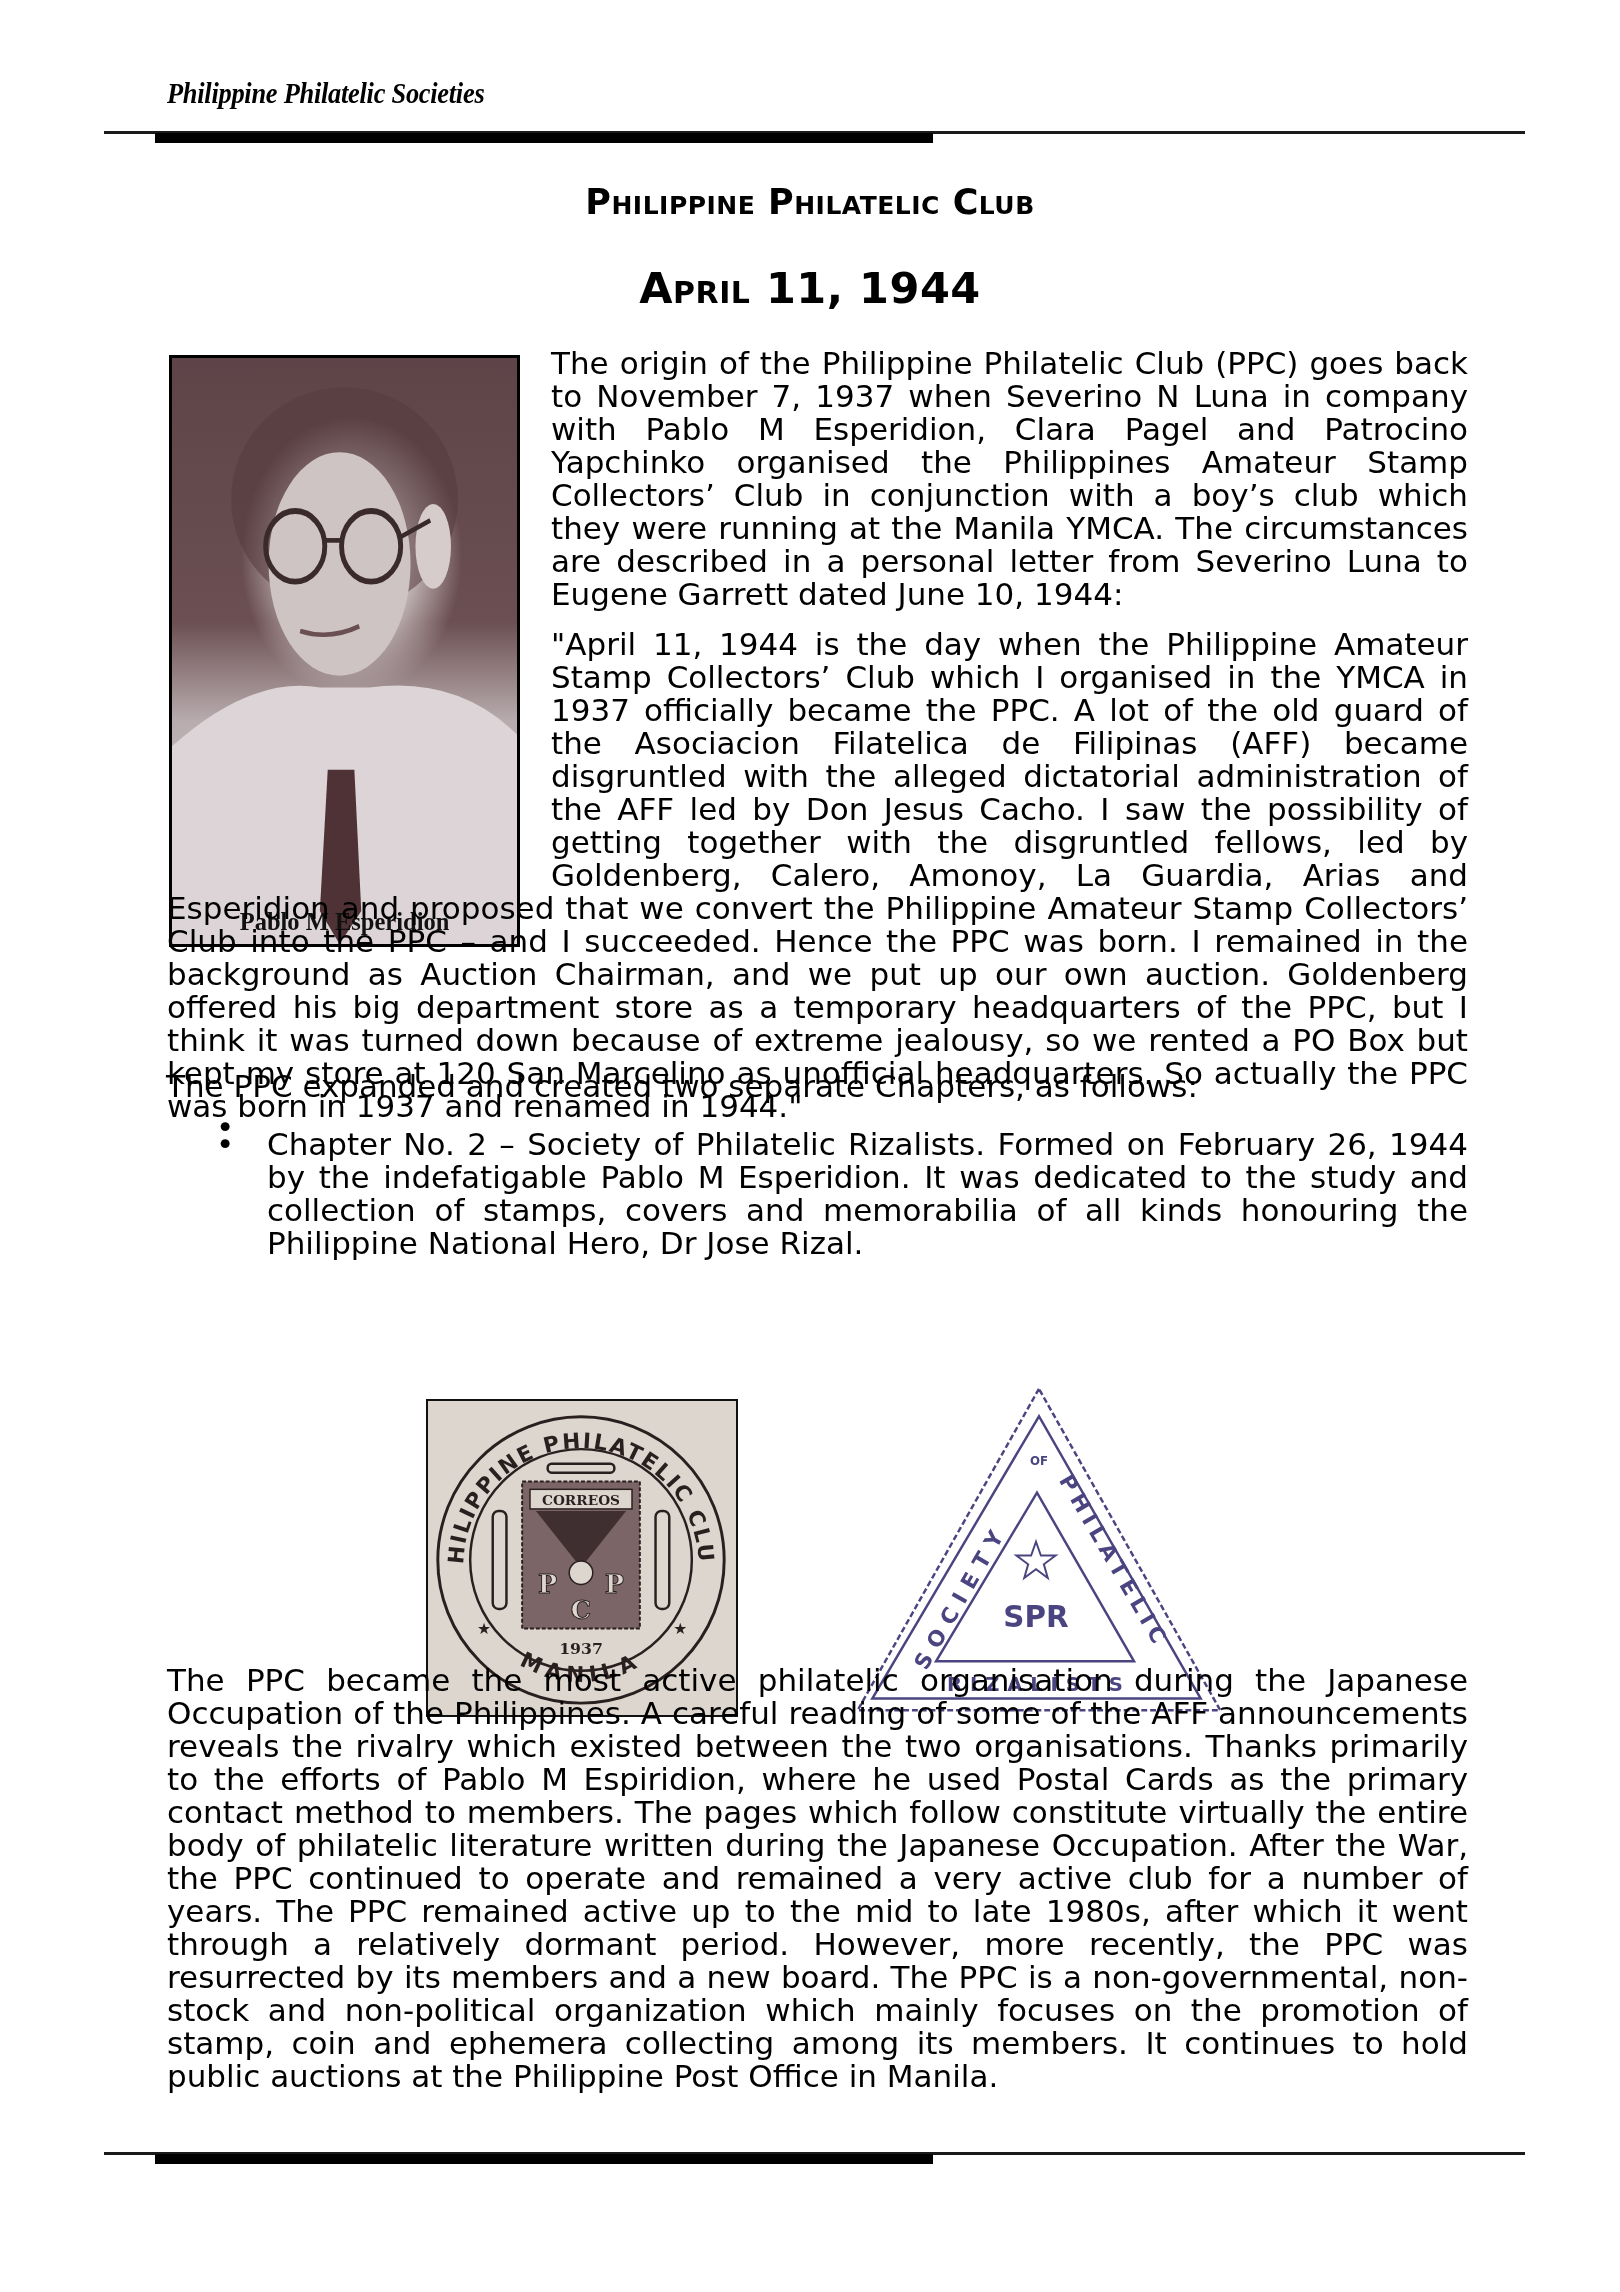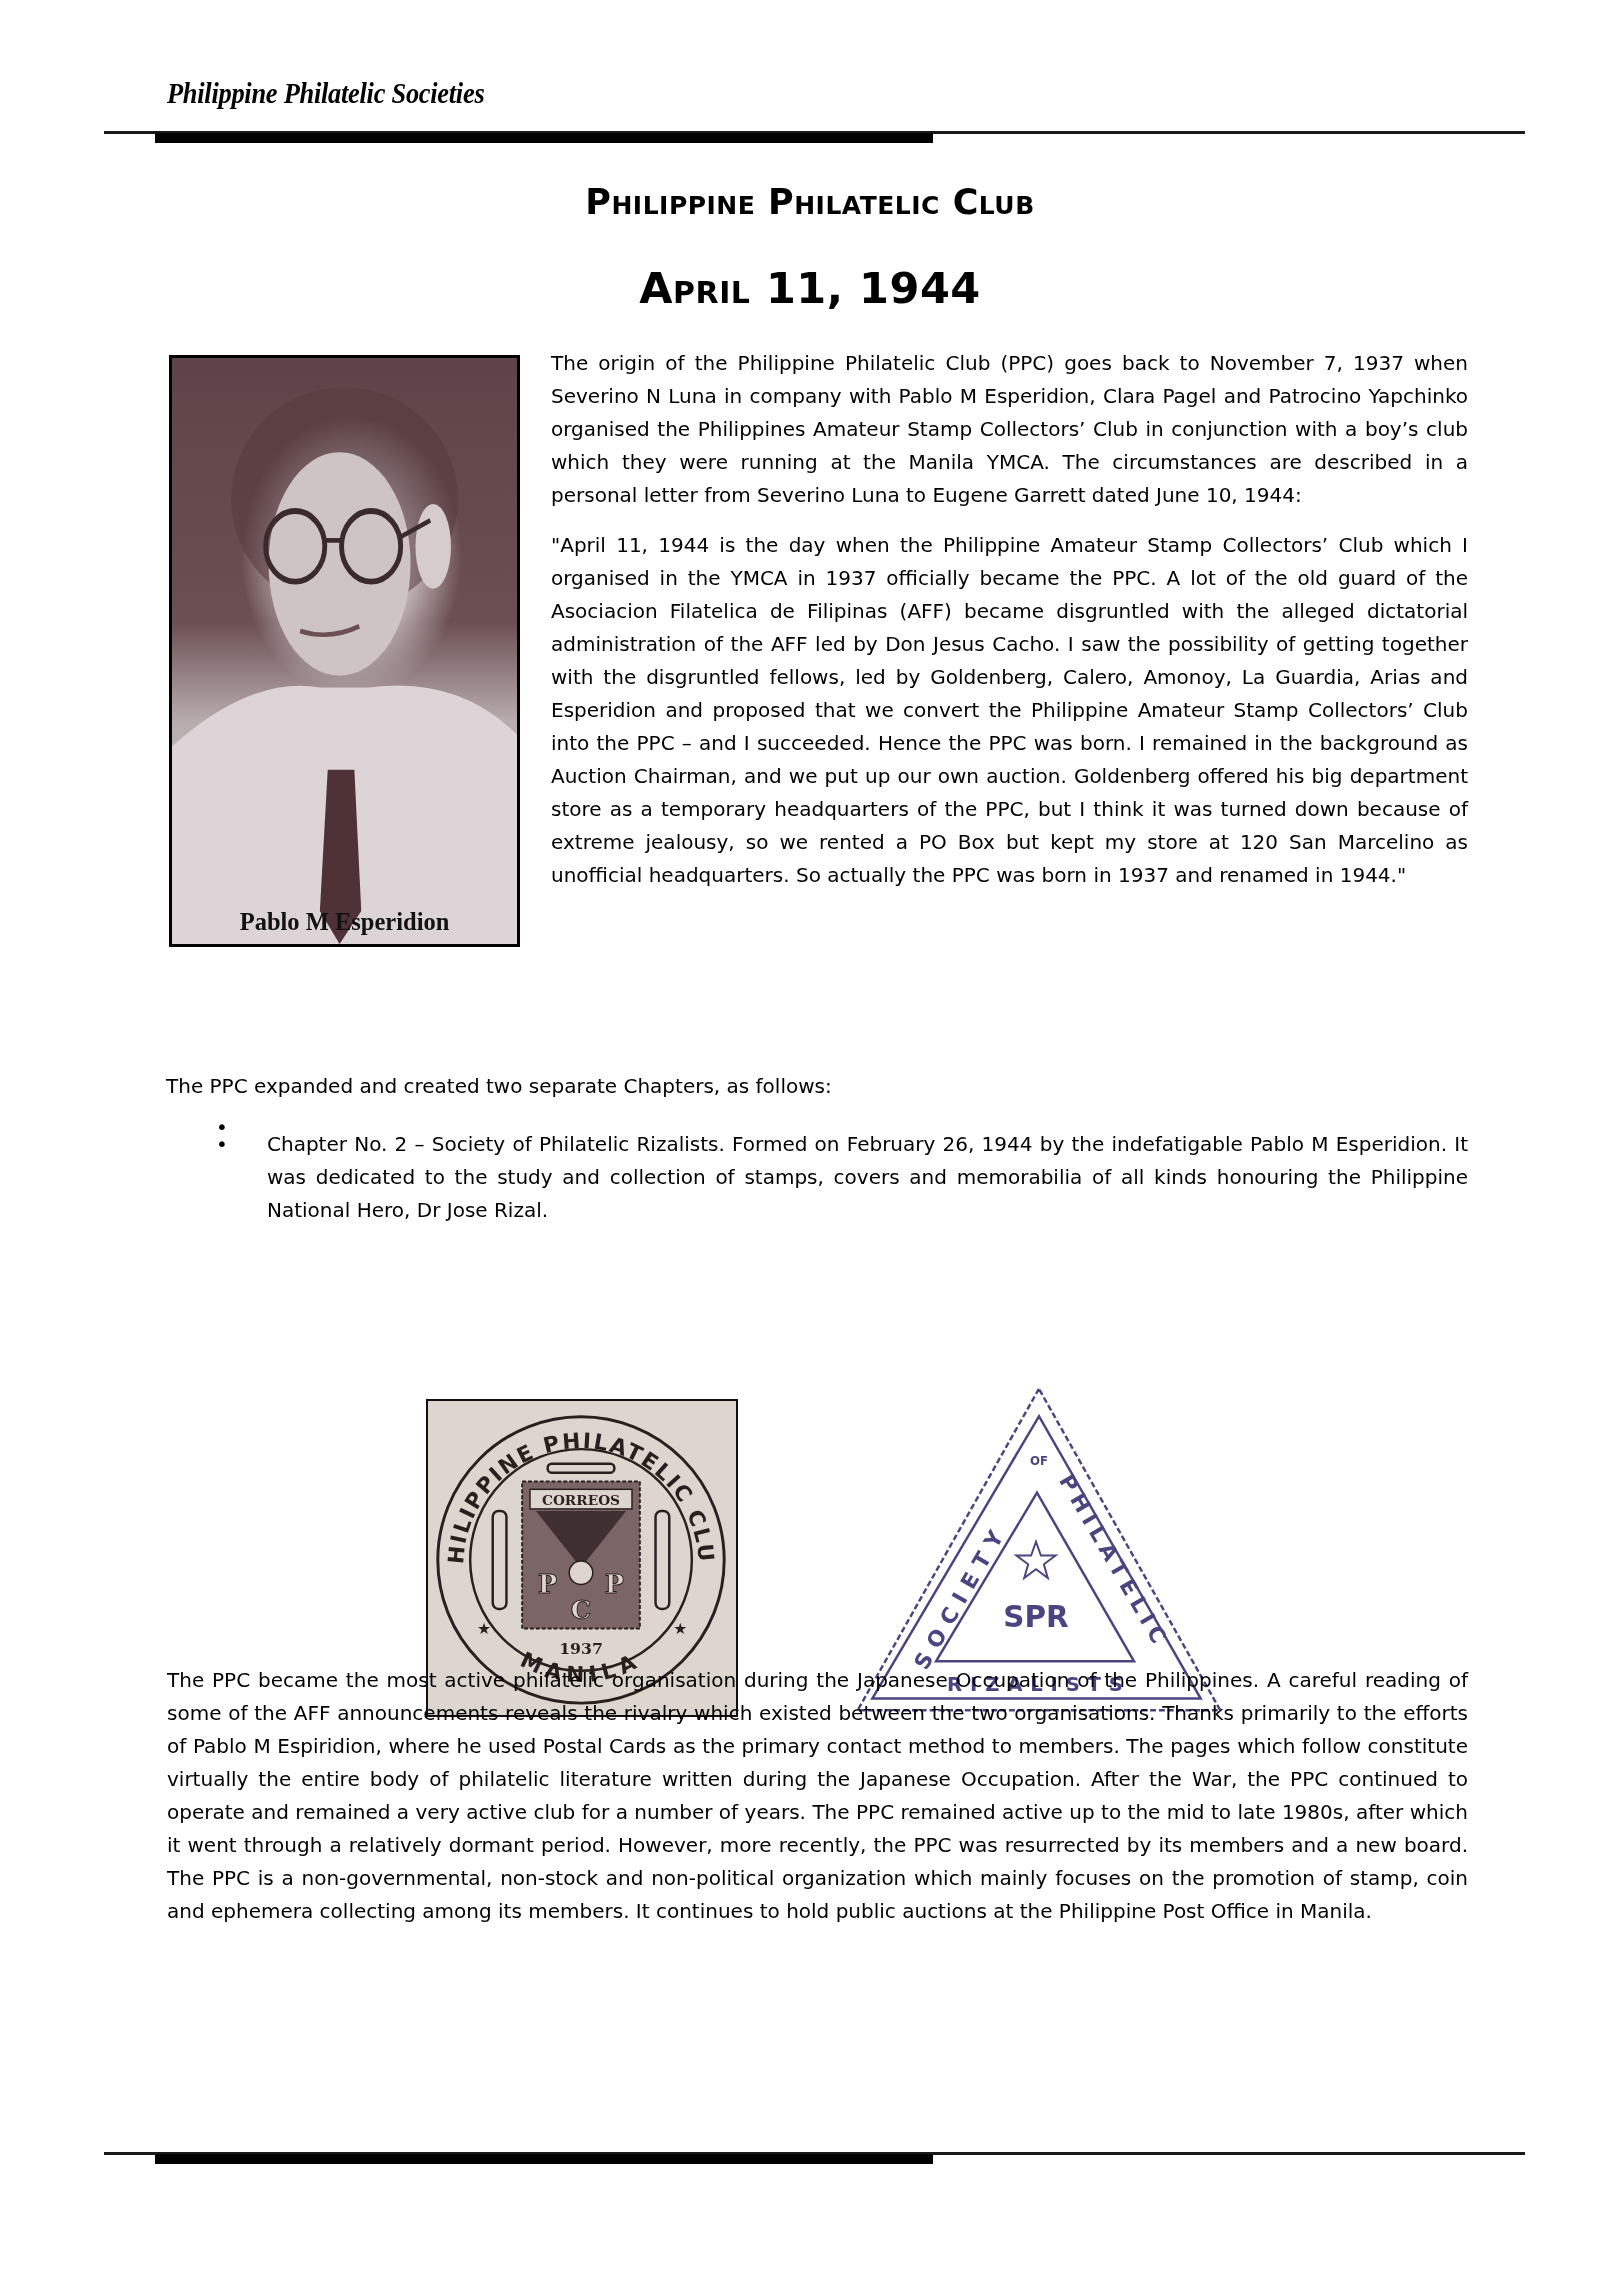--- a/index.html
+++ b/index.html
@@ -33,21 +33,21 @@
     overflow: hidden;
   }
   .photo-svg { position: absolute; left: 0; top: 0; width: 100%; height: 100%; }
   .photo-caption {
     position: absolute; left: 0; right: 0; bottom: 7.8px; text-align: center;
     font-family: "Liberation Serif", "DejaVu Serif", serif; font-weight: bold; font-size: 24.5px;
     color: #111;
   }
 
   .body-text {
-    font-family: "DejaVu Sans", sans-serif; font-size: 20px; line-height: 33px;
+    font-family: "DejaVu Sans", sans-serif; font-size: 31px; line-height: 33px;
     text-align: justify; margin: 0;
   }
   .p-full  { left: 167px; width: 1301px; }
   .wrap-block {
     left: 167px; top: 347px; width: 1301px;
   }
   .float-spacer { float: left; width: 384px; height: 529px; }
   .wrap-block p { margin: 0 0 16.7px 0; }
 
   .list-intro { left: 166px; top: 1070px; }

